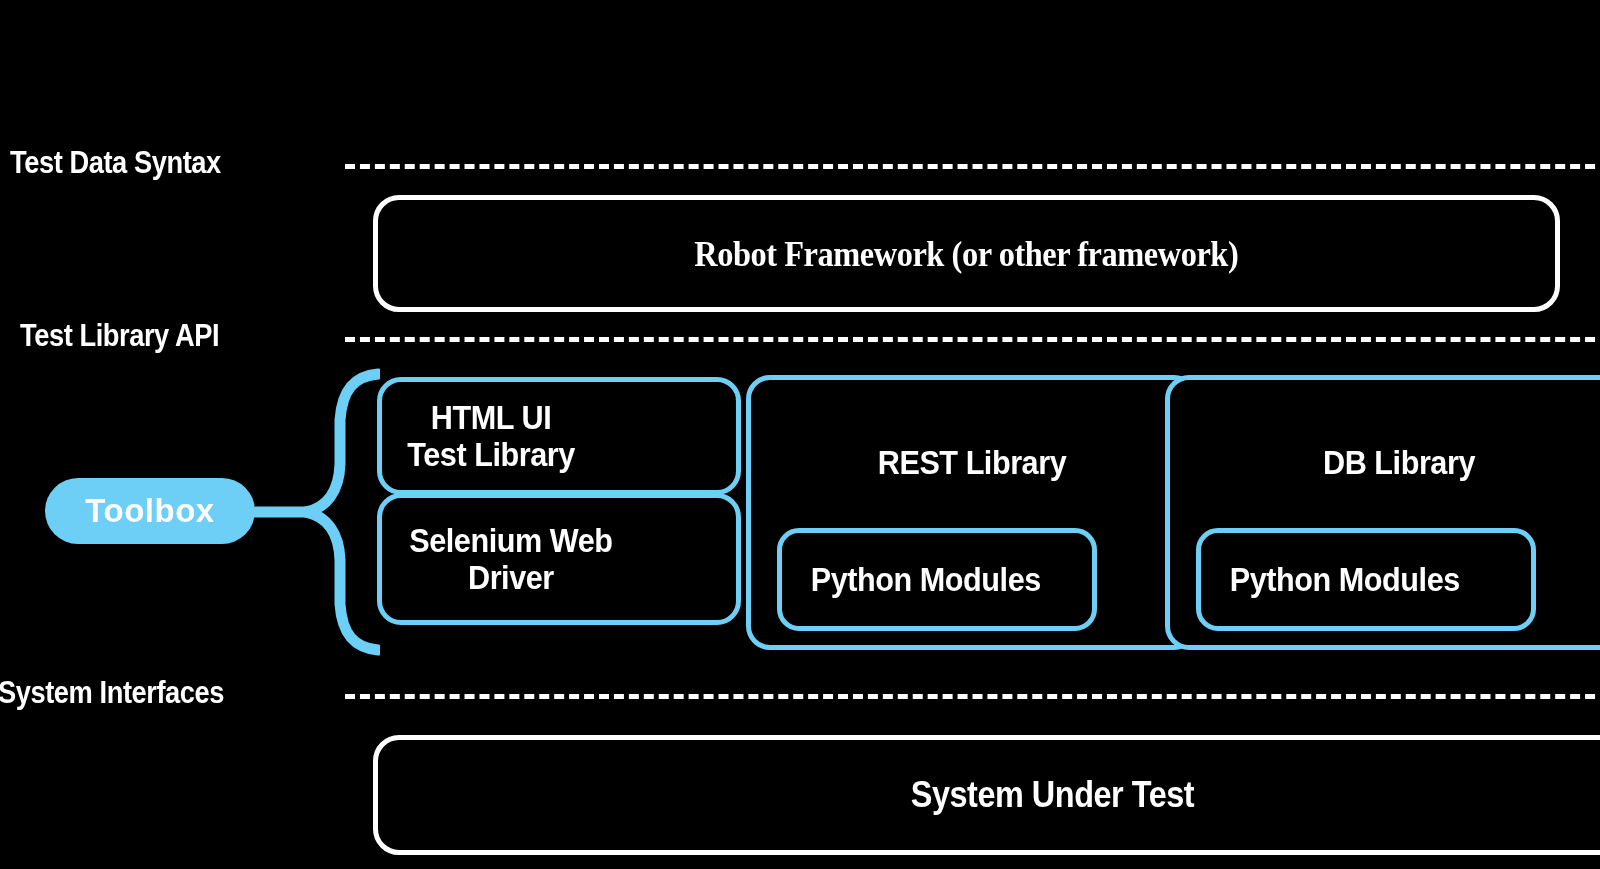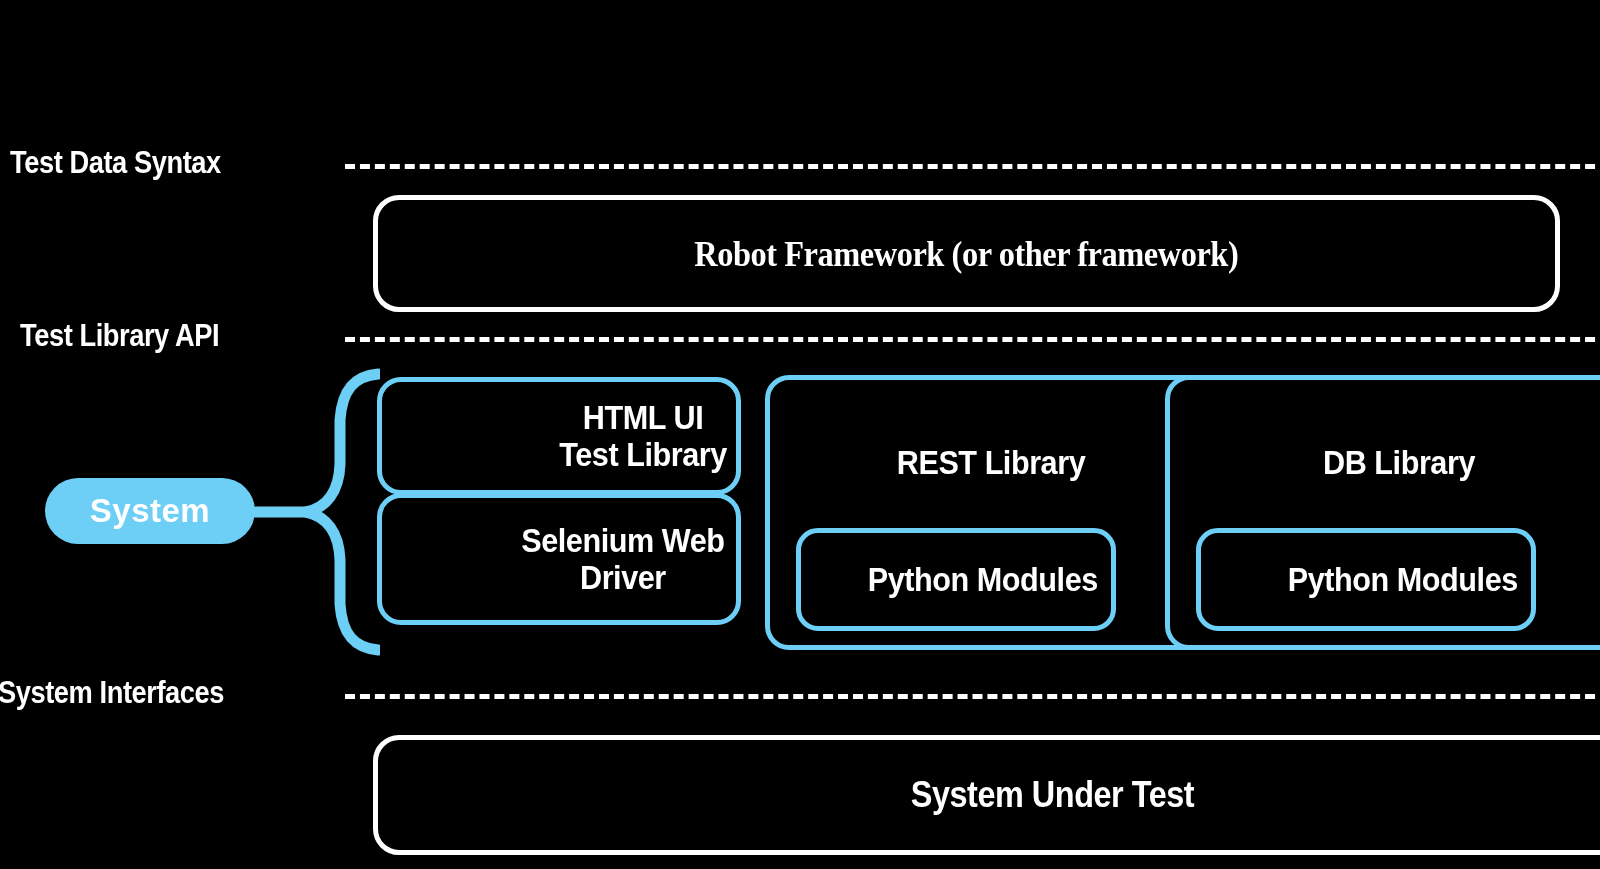--- a/index.html
+++ b/index.html
@@ -73,21 +73,21 @@
     font-weight: bold;
     font-size: 34px;
     letter-spacing: -0.5px;
     text-align: center;
     line-height: 1.08;
     transform: scaleX(0.9);
   }
   .centered-flex {
     display: flex;
     align-items: center;
-    justify-content: flex-end;
+    justify-content: flex-start;
     height: 100%;
     margin-left: 16px;
   }
   .centered-flex > span {
     color: #ffffff;
     font-weight: bold;
     font-size: 34px;
     letter-spacing: -0.5px;
     text-align: center;
     line-height: 1.08;
@@ -126,21 +126,21 @@
   <div class="divider" style="left:345px; top:164px; width:1265px;"></div>
 
   <div class="block-white" style="left:373px; top:195px; width:1187px; height:117px;font-family:Liberation Serif, serif;">
     <span class="blk-text">Robot Framework (or other framework)</span>
   </div>
 
   <div class="layer-label" style="left:20px; top:320px;">Test Library API</div>
   <div class="divider" style="left:345px; top:337px; width:1265px;"></div>
 
   <div class="toolbox-pill" style="left:45px; top:478px; width:210px; height:66px;">
-    <span>System</span>
+    <span>Toolbox</span>
   </div>
 
   <div class="brace-wrap" style="left:250px; top:368px; width:130px; height:288px;">
     <svg width="130" height="288" viewBox="0 0 130 288" aria-hidden="true">
       <path d="M 128 6
                C 104 8, 92 22, 90 52
                L 90 96
                C 89 124, 76 140, 56 144
                C 76 148, 89 164, 90 192
                L 90 236
@@ -160,21 +160,21 @@
 
   <div class="block-blue" style="left:377px; top:493px; width:364px; height:132px;">
     <div class="centered-flex">
       <span>
         <span>Selenium Web</span><br>
         <span>Driver</span>
       </span>
     </div>
   </div>
 
-  <div class="block-blue" style="left:765px; top:375px; width:452px; height:275px;">
+  <div class="block-blue" style="left:746px; top:375px; width:452px; height:275px;">
     <div class="blue-title" style="top:64px;">REST Library</div>
     <div class="block-blue" style="left:26px; top:148px; width:320px; height:103px; border-radius:22px;">
       <div class="centered-flex">
         <span>Python Modules</span>
       </div>
     </div>
   </div>
 
   <div class="block-blue" style="left:1165px; top:375px; width:468px; height:275px;">
     <div class="blue-title" style="top:64px;">DB Library</div>

